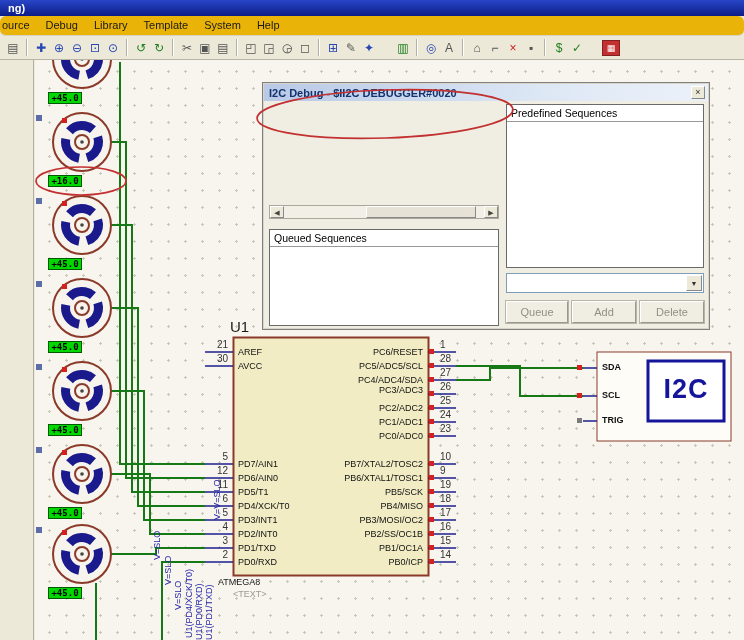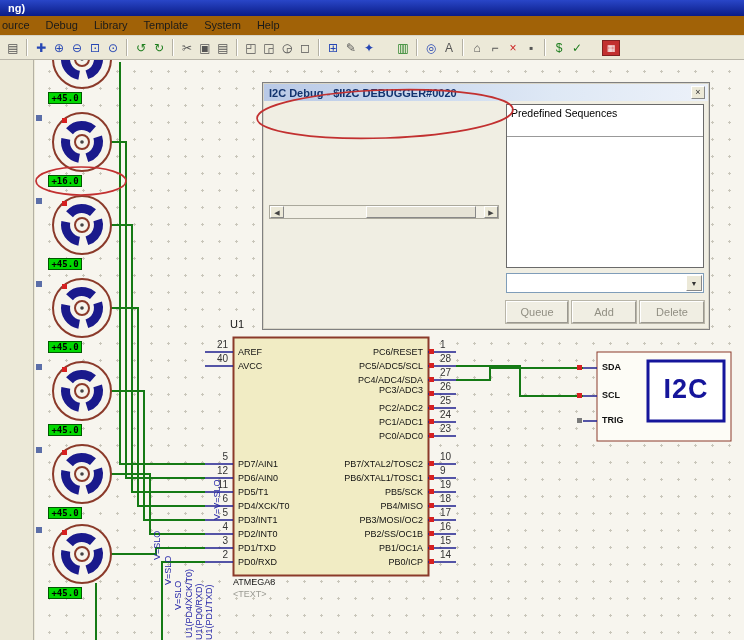--- a/index.html
+++ b/index.html
@@ -4,21 +4,21 @@
 <style>
   * { box-sizing: border-box; margin: 0; padding: 0; }
   html,body { width:744px; height:640px; overflow:hidden; }
   body { font-family:"Liberation Sans","DejaVu Sans",sans-serif; background:#ECE9D8; position:relative; }
 
   
   .titlebar { position:absolute; left:0; top:0; width:744px; height:16px;
     background:linear-gradient(180deg,#2946C8,#0B1C86); color:#fff;
     font:bold 11px "Liberation Sans",sans-serif; line-height:16px; padding-left:8px; }
   .menubar { position:absolute; left:0; top:16px; width:744px; height:20px;
-    background:#a16207; border-bottom:1px solid #D8D5C8; display:flex; align-items:center; }
+    background:#eab308; border-bottom:1px solid #D8D5C8; display:flex; align-items:center;border-radius:6px; }
   .menubar span { font-size:11px; color:#1a1a1a; padding:0 8px; line-height:19px; cursor:default; }
   .menubar span:first-child { padding-left:2px; }
 
   .toolbar { position:absolute; left:0; top:36px; width:744px; height:24px;
     background:#ECE9D8; border-bottom:1px solid #B8B5A8; display:flex; align-items:center; padding-left:4px; }
   .tbi { width:18px; height:18px; display:flex; align-items:center; justify-content:center;
     font-size:12px; color:#444; border:1px solid transparent; }
   .tbi.blu{color:#2747B4} .tbi.grn{color:#1E7E1E} .tbi.red{color:#C22} .tbi.gry{color:#555}
   .tbi.ares { background:#C23030; color:#fff; font-size:9px; width:18px; height:16px; border:1px solid #802020; }
   .tb-sep { width:2px; height:17px; border-left:1px solid #B4B1A4; border-right:1px solid #FFF; margin:0 4px; }
@@ -33,22 +33,22 @@
     background-size:17px 17px; background-position:6px 3px; }
 
   svg.sch { position:absolute; left:0; top:60px; width:744px; height:580px; z-index:10; pointer-events:none; }
   svg.anno { position:absolute; left:0; top:0; width:744px; height:640px; z-index:60; pointer-events:none; }
   .pname { position:absolute; font-size:9px; color:#111; line-height:12px; white-space:nowrap; z-index:20; }
   .pname.l { left:238px; }
   .pname.r { left:283px; width:140px; text-align:right; }
   .pnum { position:absolute; font-size:10px; color:#333; line-height:12px; z-index:20; }
   .pnum.l { left:204px; width:24px; text-align:right; }
   .pnum.r { left:440px; width:24px; }
-  .refdes { position:absolute; left:230px; top:318px; font-size:11px; color:#1a1a1a; z-index:20; }
-  .chipname { position:absolute; left:233px; top:577px; font-size:9px; color:#1a1a1a; z-index:20; }
+  .refdes { position:absolute; left:230px; top:318px; font-size:15px; color:#1a1a1a; z-index:20; }
+  .chipname { position:absolute; left:218px; top:577px; font-size:9px; color:#1a1a1a; z-index:20; }
   .chiptext { position:absolute; left:233px; top:589px; font-size:9px; color:#9a9a92; z-index:20; }
 
   .val { position:absolute; left:48px; width:34px; height:12px; background:#00D800; color:#000;
     border:1px solid #005800; font:bold 9px "DejaVu Sans Mono",monospace; text-align:center; line-height:10px; z-index:20; }
 
   .wlabel { position:absolute; transform-origin:0 0; transform:rotate(-90deg);
     font-size:9px; color:#2525A8; white-space:nowrap; z-index:20; }
 
   .i2cpin { position:absolute; font-size:9px; color:#111; z-index:20;font-weight:bold; }
   .i2cbig { position:absolute; left:648px; top:374px; width:76px; text-align:center;
@@ -70,21 +70,21 @@
     background:#F2F0E6; border:1px solid #AAA89C; }
   .sb-btn { position:absolute; top:0; width:14px; height:12px; background:#ECE9D8;
     border:1px solid; border-color:#FFF #888 #888 #FFF; font-size:7px; line-height:11px; text-align:center; color:#444; }
   .sb-btn.lft { left:0; } .sb-btn.rgt { right:0; }
   .sb-thumb { position:absolute; left:96px; top:0; width:110px; height:12px; background:#E6E3D6;
     border:1px solid; border-color:#FFF #888 #888 #FFF; }
   .dbg-queued { position:absolute; left:6px; top:146px; width:230px; height:97px;
     background:#fff; border:1px solid #6a6a6a; }
   .dbg-predef { position:absolute; left:243px; top:21px; width:198px; height:164px;
     background:#fff; border:1px solid #6a6a6a; }
-  .panel-hdr { height:32px; font-size:10.5px; color:#000; padding:2px 0 0 4px; border-bottom:1px solid #999; }
+  .panel-hdr { height:17px; font-size:10.5px; color:#000; padding:2px 0 0 4px; border-bottom:1px solid #999; }
   .dbg-combo { position:absolute; left:243px; top:190px; width:198px; height:20px;
     background:#fff; border:1px solid #7F9DB9; }
   .combo-btn { position:absolute; right:1px; top:1px; width:16px; height:16px; background:#ECE9D8;
     border:1px solid; border-color:#FFF #888 #888 #FFF; font-size:7px; line-height:15px; text-align:center; color:#333; }
   .dbg-btn { position:absolute; top:218px; height:22px; width:62px; background:#F0EEE3;
     border:1px solid; border-color:#FFF #9A9890 #9A9890 #FFF; outline:1px solid #B8B5A8;
     font-size:11px; color:#918F83; }
   .dbg-btn.q { left:243px; } .dbg-btn.a { left:309px; width:64px; } .dbg-btn.d { left:377px; width:64px; }
 </style>
 </head>
@@ -265,21 +265,21 @@
 <div class="pname l" style="top:458px">PD7/AIN1</div>
 <div class="pname l" style="top:472px">PD6/AIN0</div>
 <div class="pname l" style="top:486px">PD5/T1</div>
 <div class="pname l" style="top:500px">PD4/XCK/T0</div>
 <div class="pname l" style="top:514px">PD3/INT1</div>
 <div class="pname l" style="top:528px">PD2/INT0</div>
 <div class="pname l" style="top:542px">PD1/TXD</div>
 <div class="pname l" style="top:556px">PD0/RXD</div>
 
 <div class="pnum l" style="top:339px">21</div>
-<div class="pnum l" style="top:353px">40</div>
+<div class="pnum l" style="top:353px">30</div>
 <div class="pnum l" style="top:451px">5</div>
 <div class="pnum l" style="top:465px">12</div>
 <div class="pnum l" style="top:479px">11</div>
 <div class="pnum l" style="top:493px">6</div>
 <div class="pnum l" style="top:507px">5</div>
 <div class="pnum l" style="top:521px">4</div>
 <div class="pnum l" style="top:535px">3</div>
 <div class="pnum l" style="top:549px">2</div>
 
 <div class="pname r" style="top:346px">PC6/RESET</div>
@@ -338,20 +338,23 @@
 <div class="dbgwin">
   <div class="dbg-title">
     <span class="t">I2C Debug - $II2C DEBUGGER#0020</span>
     <span class="dbg-close">×</span>
   </div>
   <div class="dbg-hscroll">
     <span class="sb-btn lft">◀</span>
     <span class="sb-thumb"></span>
     <span class="sb-btn rgt">▶</span>
   </div>
+  <div class="dbg-queued">
+    <div class="panel-hdr">Queued Sequences</div>
+  </div>
   <div class="dbg-predef">
     <div class="panel-hdr">Predefined Sequences</div>
   </div>
   <div class="dbg-combo">
     <span></span>
     <span class="combo-btn">▼</span>
   </div>
   <button class="dbg-btn q">Queue</button>
   <button class="dbg-btn a">Add</button>
   <button class="dbg-btn d">Delete</button>

